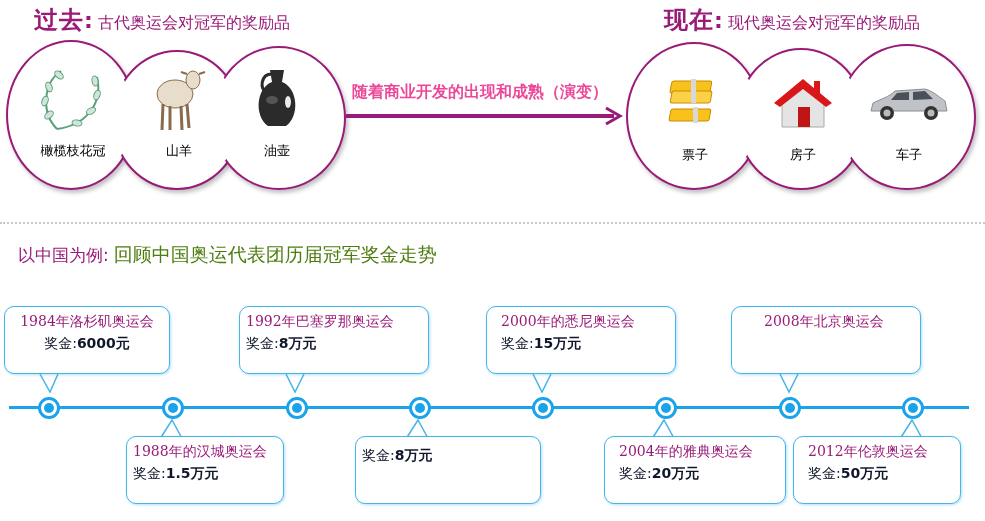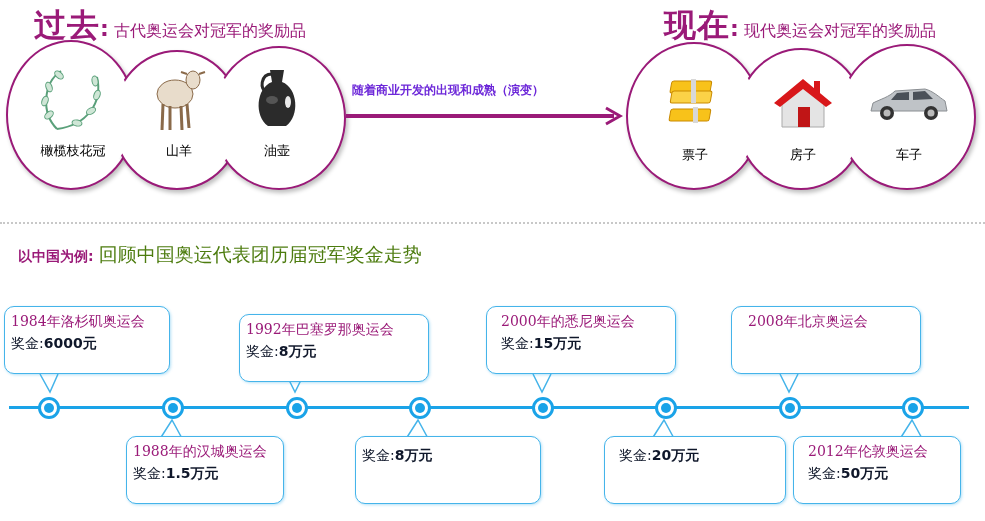--- a/index.html
+++ b/index.html
@@ -1,32 +1,32 @@
 <!DOCTYPE html>
 <html><head>
 <meta charset="utf-8">
 <style>
   * { box-sizing: border-box; margin: 0; padding: 0; }
   body { width: 985px; height: 521px; background: #fff; position: relative; overflow: hidden;
          font-family: "DejaVu Sans", "Liberation Sans", sans-serif; color: #9a1a78; }
   .abs { position: absolute; }
-  .head-big { font-weight: bold; font-size: 32px; color: #9a1a78; letter-spacing: 1px; }
+  .head-big { font-weight: bold; font-size: 24px; color: #9a1a78; letter-spacing: 1px; }
   .head-colon { font-weight: bold; font-size: 22px; color: #9a1a78; }
   .head-sub { font-size: 16px; color: #9a1a78; }
   .cloud { position: absolute; }
   .circle { position: absolute; border: 2px solid #9a1a78; border-radius: 50%; background: #fff;
             box-shadow: 2px 3px 4px rgba(0,0,0,0.25); }
   .circle-cover { position: absolute; border-radius: 50%; background: #fff; }
   .item { position: absolute; text-align: center; width: 110px; }
   .item .pic { height: 70px; display: flex; align-items: center; justify-content: center; }
   .item .lbl { font-size: 13px; color: #000; margin-top: 8px; }
-  .arrow-text { font-weight: bold; font-size: 12px; color: #6d28d9; }
+  .arrow-text { font-weight: bold; font-size: 16px; color: #ec4899; }
   .arrow-line { height: 4px; background: #9a1a78; }
   .divider { border-top: 2px dotted #c8c8c8; }
-  .sec-bold { font-weight: bold; font-size: 14px; color: #9a1a78; }
+  .sec-bold { font-weight: normal; font-size: 17px; color: #9a1a78; }
   .sec-sub { font-size: 19px; color: #4d7c0f; }
   .tl-line { height: 3px; background: #1aa3e8; }
   .dot { position: absolute; width: 22px; height: 22px; border-radius: 50%; border: 3px solid #1aa3e8; background: #fff; }
   .dot::after { content: ""; position: absolute; left: 3px; top: 3px; width: 10px; height: 10px; border-radius: 50%; background: #1aa3e8; }
   .bubble { position: absolute; border: 1.5px solid #45b4ea; border-radius: 10px; background: #fff;
             box-shadow: 1px 1px 3px rgba(69,180,234,0.4); padding: 6px 6px; height: 68px; }
   .bubble .t1 { font-family: "DejaVu Serif", "Liberation Serif", serif; font-size: 14px; color: #9a1a78; white-space: nowrap; }
   .bubble .t2 { font-size: 14px; color: #0f172a; margin-top: 4px; white-space: nowrap; }
   .bubble .t2 b { font-weight: bold; }
 </style>
@@ -182,42 +182,43 @@
     <path d="M286 4 L295 22 L304 4"></path>
     <path d="M533 4 L542 22 L551 4"></path>
     <path d="M780 4 L789 22 L798 4"></path>
     <path d="M158 72 L172 50 L184 72"></path>
     <path d="M404 72 L418 50 L430 72"></path>
     <path d="M650 72 L664 50 L676 72"></path>
     <path d="M898 72 L912 50 L924 72"></path>
   </g>
 </svg>
 
-<div class="bubble" style="left:4px; top:306px; width:166px; text-align:left;">
+<div class="bubble" style="left:4px; top:306px; width:166px; text-align:center;">
   <div class="t1">1984年洛杉矶奥运会</div>
   <div class="t2"><span>奖金:</span><b>6000元</b></div>
 </div>
-<div class="bubble" style="left:239px; top:314px; width:190px; text-align:left;">
+<div class="bubble" style="left:239px; top:306px; width:190px; text-align:left;">
   <div class="t1">1992年巴塞罗那奥运会</div>
   <div class="t2"><span>奖金:</span><b>8万元</b></div>
 </div>
 <div class="bubble" style="left:486px; top:306px; width:190px; text-align:left; padding-left:14px;">
   <div class="t1">2000年的悉尼奥运会</div>
   <div class="t2"><span>奖金:</span><b>15万元</b></div>
 </div>
-<div class="bubble" style="left:731px; top:306px; width:190px; text-align:left; padding-left:16px;">
+<div class="bubble" style="left:731px; top:306px; width:190px; text-align:left; padding-left:32px;">
   <div class="t1">2008年北京奥运会</div>
 </div>
 
 <div class="bubble" style="left:126px; top:436px; width:158px; text-align:left;">
   <div class="t1">1988年的汉城奥运会</div>
   <div class="t2"><span>奖金:</span><b>1.5万元</b></div>
 </div>
 <div class="bubble" style="left:355px; top:436px; width:186px; text-align:left;">
   <div class="t2"><span>奖金:</span><b>8万元</b></div>
 </div>
 <div class="bubble" style="left:604px; top:436px; width:182px; text-align:left; padding-left:14px;">
+  <div class="t1">2004年的雅典奥运会</div>
   <div class="t2"><span>奖金:</span><b>20万元</b></div>
 </div>
 <div class="bubble" style="left:793px; top:436px; width:168px; text-align:left; padding-left:14px;">
   <div class="t1">2012年伦敦奥运会</div>
   <div class="t2"><span>奖金:</span><b>50万元</b></div>
 </div>
 
 </body></html>

